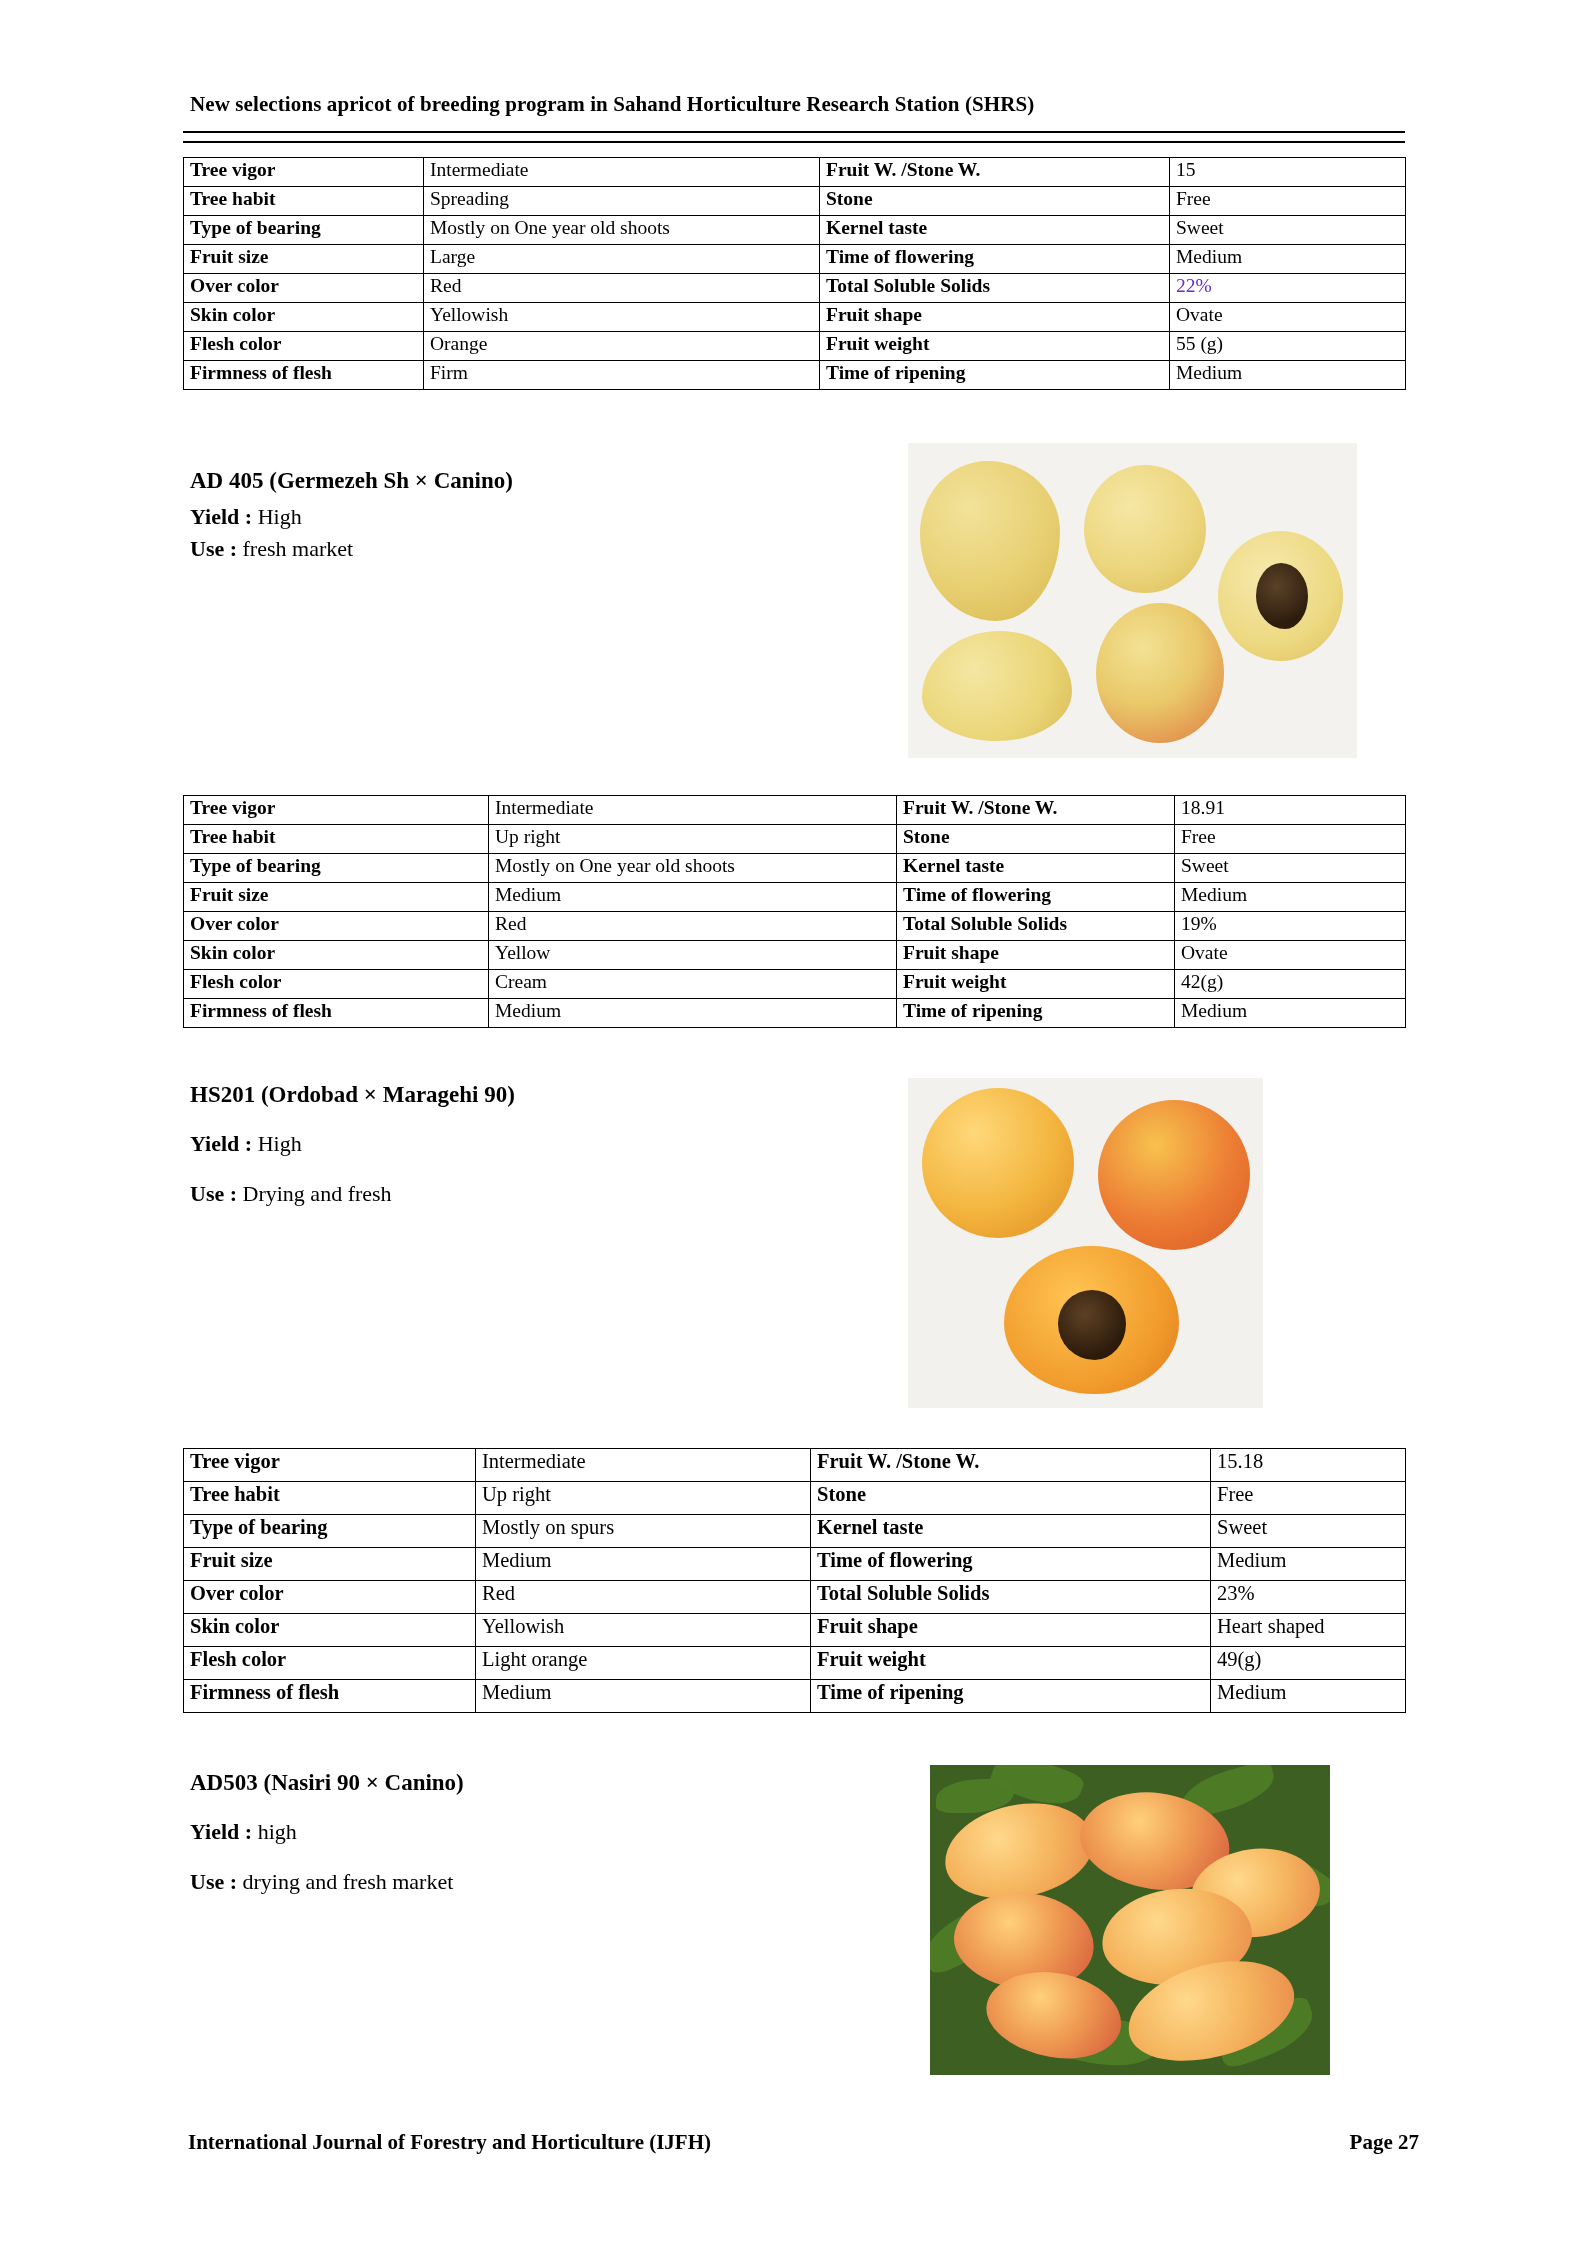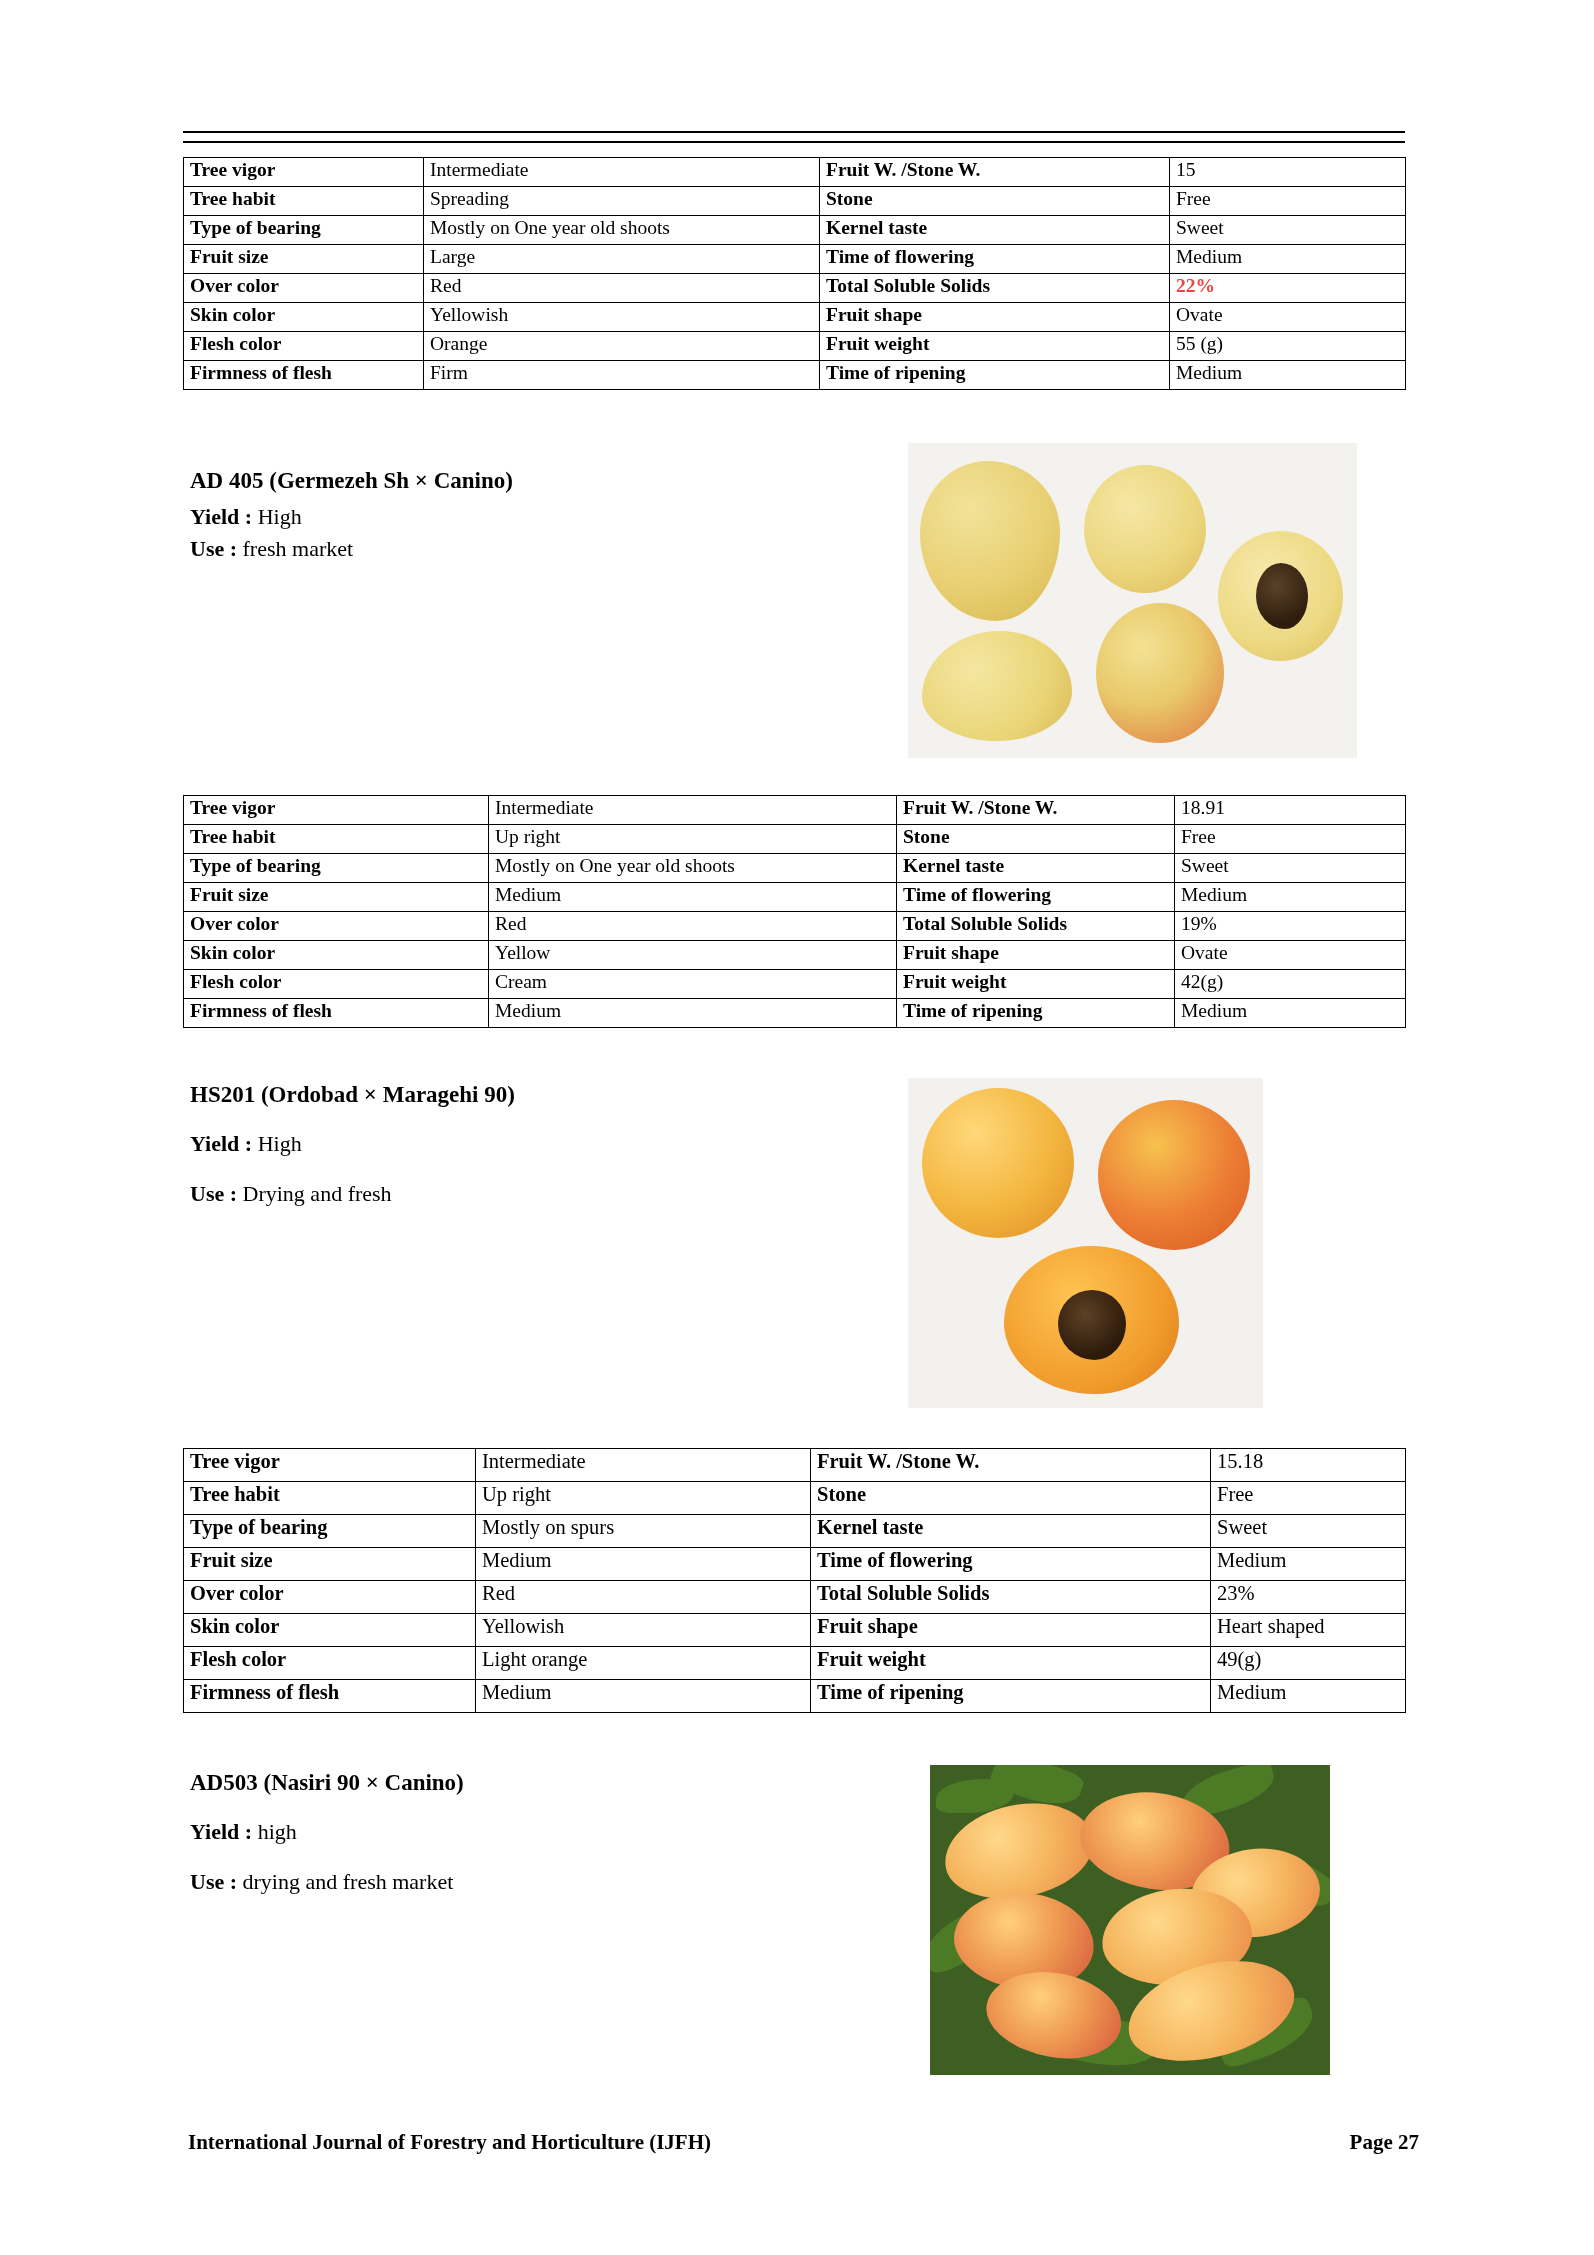--- a/index.html
+++ b/index.html
@@ -52,22 +52,22 @@
     vertical-align: top;
     line-height: 1.12;
     height: 25px;
     overflow: hidden;
     white-space: nowrap;
   }
   table.spec td.lbl {
     font-weight: bold;
   }
   .accent {
-    color: #ef4444;
-    font-weight: bold;
+    color: #6d28d9;
+    font-weight: normal;
   }
 
   
   #table-1 { left: 183px; top: 157px; width: 1222px; }
   #table-1 col.c1 { width: 240px; }
   #table-1 col.c2 { width: 396px; }
   #table-1 col.c3 { width: 350px; }
   #table-1 col.c4 { width: 236px; }
 
   
@@ -179,20 +179,21 @@
     font-size: 21px;
     font-weight: bold;
     white-space: nowrap;
   }
 </style>
 </head>
 <body>
 
 <div class="page">
 
+  <div class="doc-title">New selections apricot of breeding program in Sahand Horticulture Research Station (SHRS)</div>
   <div class="rule" style="top:131px;"></div>
   <div class="rule" style="top:141px;"></div>
 
   <table class="spec" id="table-1">
     <colgroup>
         <col class="c1">
         <col class="c2">
         <col class="c3">
         <col class="c4">
       </colgroup>

